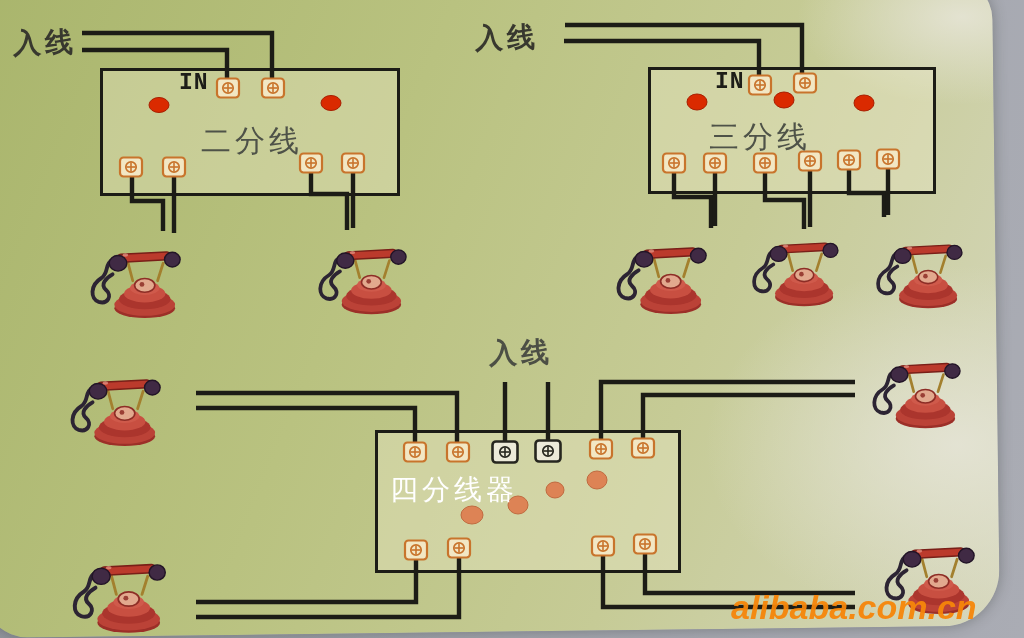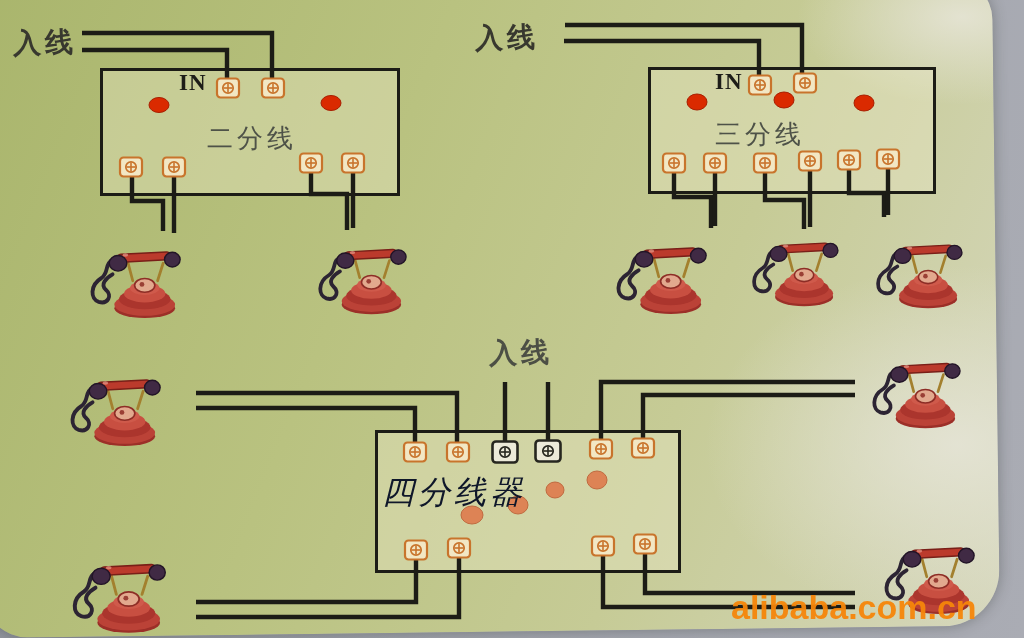--- a/index.html
+++ b/index.html
@@ -23,29 +23,29 @@
   .b1{left:100px;top:68px;width:294px;height:122px;}
   .b2{left:648px;top:67px;width:282px;height:121px;}
   .b3{left:375px;top:430px;width:300px;height:137px;}
   svg.diagram{position:absolute;left:0;top:0;}
   .lbl{position:absolute;font-family:"Liberation Serif",serif;font-weight:bold;
        font-size:28px;color:#38382f;letter-spacing:4px;white-space:nowrap;
        transform:rotate(-1.5deg);}
   .inline1{left:13px;top:24px;}
   .inline2{left:475px;top:19px;}
   .inline3{left:489px;top:334px;color:#4c4f45;}
-  .inlbl{position:absolute;font-family:Liberation Serif, serif;font-weight:600;
+  .inlbl{position:absolute;font-family:Liberation Mono, monospace;font-weight:600;
          font-size:23px;color:#1d1d18;letter-spacing:1px;}
   .in1{left:179px;top:70px;}
   .in2{left:715px;top:69px;}
-  .btitle{position:absolute;font-family:"Liberation Serif",serif;font-size:26px;
+  .btitle{position:absolute;font-family:"Liberation Serif",serif;font-size:30px;
           letter-spacing:4px;color:#4e5248;text-align:center;white-space:nowrap;}
   .t1{left:176px;top:121px;width:152px;}
   .t2{left:684px;top:117px;width:152px;}
-  .t3{left:376px;top:471px;width:156px;font-size:32px;color:#0f172a;font-style:italic;}
+  .t3{left:376px;top:471px;width:156px;font-size:28px;color:#ffffff;}
   .watermark{position:absolute;left:731px;top:588px;white-space:nowrap;
              font-family:"Liberation Sans",sans-serif;font-weight:bold;
              font-size:34px;letter-spacing:0px;opacity:.95;}
 </style>
 </head>
 <body>
 
 <div class="stage">
   <div class="bg"></div>
   <div class="teal"></div>
@@ -291,14 +291,14 @@
   <div class="lbl inline2">入线</div>
   <div class="lbl inline3">入线</div>
 
   <div class="inlbl in1">IN</div>
   <div class="inlbl in2">IN</div>
 
   <div class="btitle t1">二分线</div>
   <div class="btitle t2">三分线</div>
   <div class="btitle t3">四分线器</div>
 
-  <div class="watermark" style="color: rgb(246, 134, 10);">alibaba.com.cn</div>
+  <div class="watermark" style="color: rgb(246, 134, 10); font-style: italic;">alibaba.com.cn</div>
 </div>
 
 </body></html>

